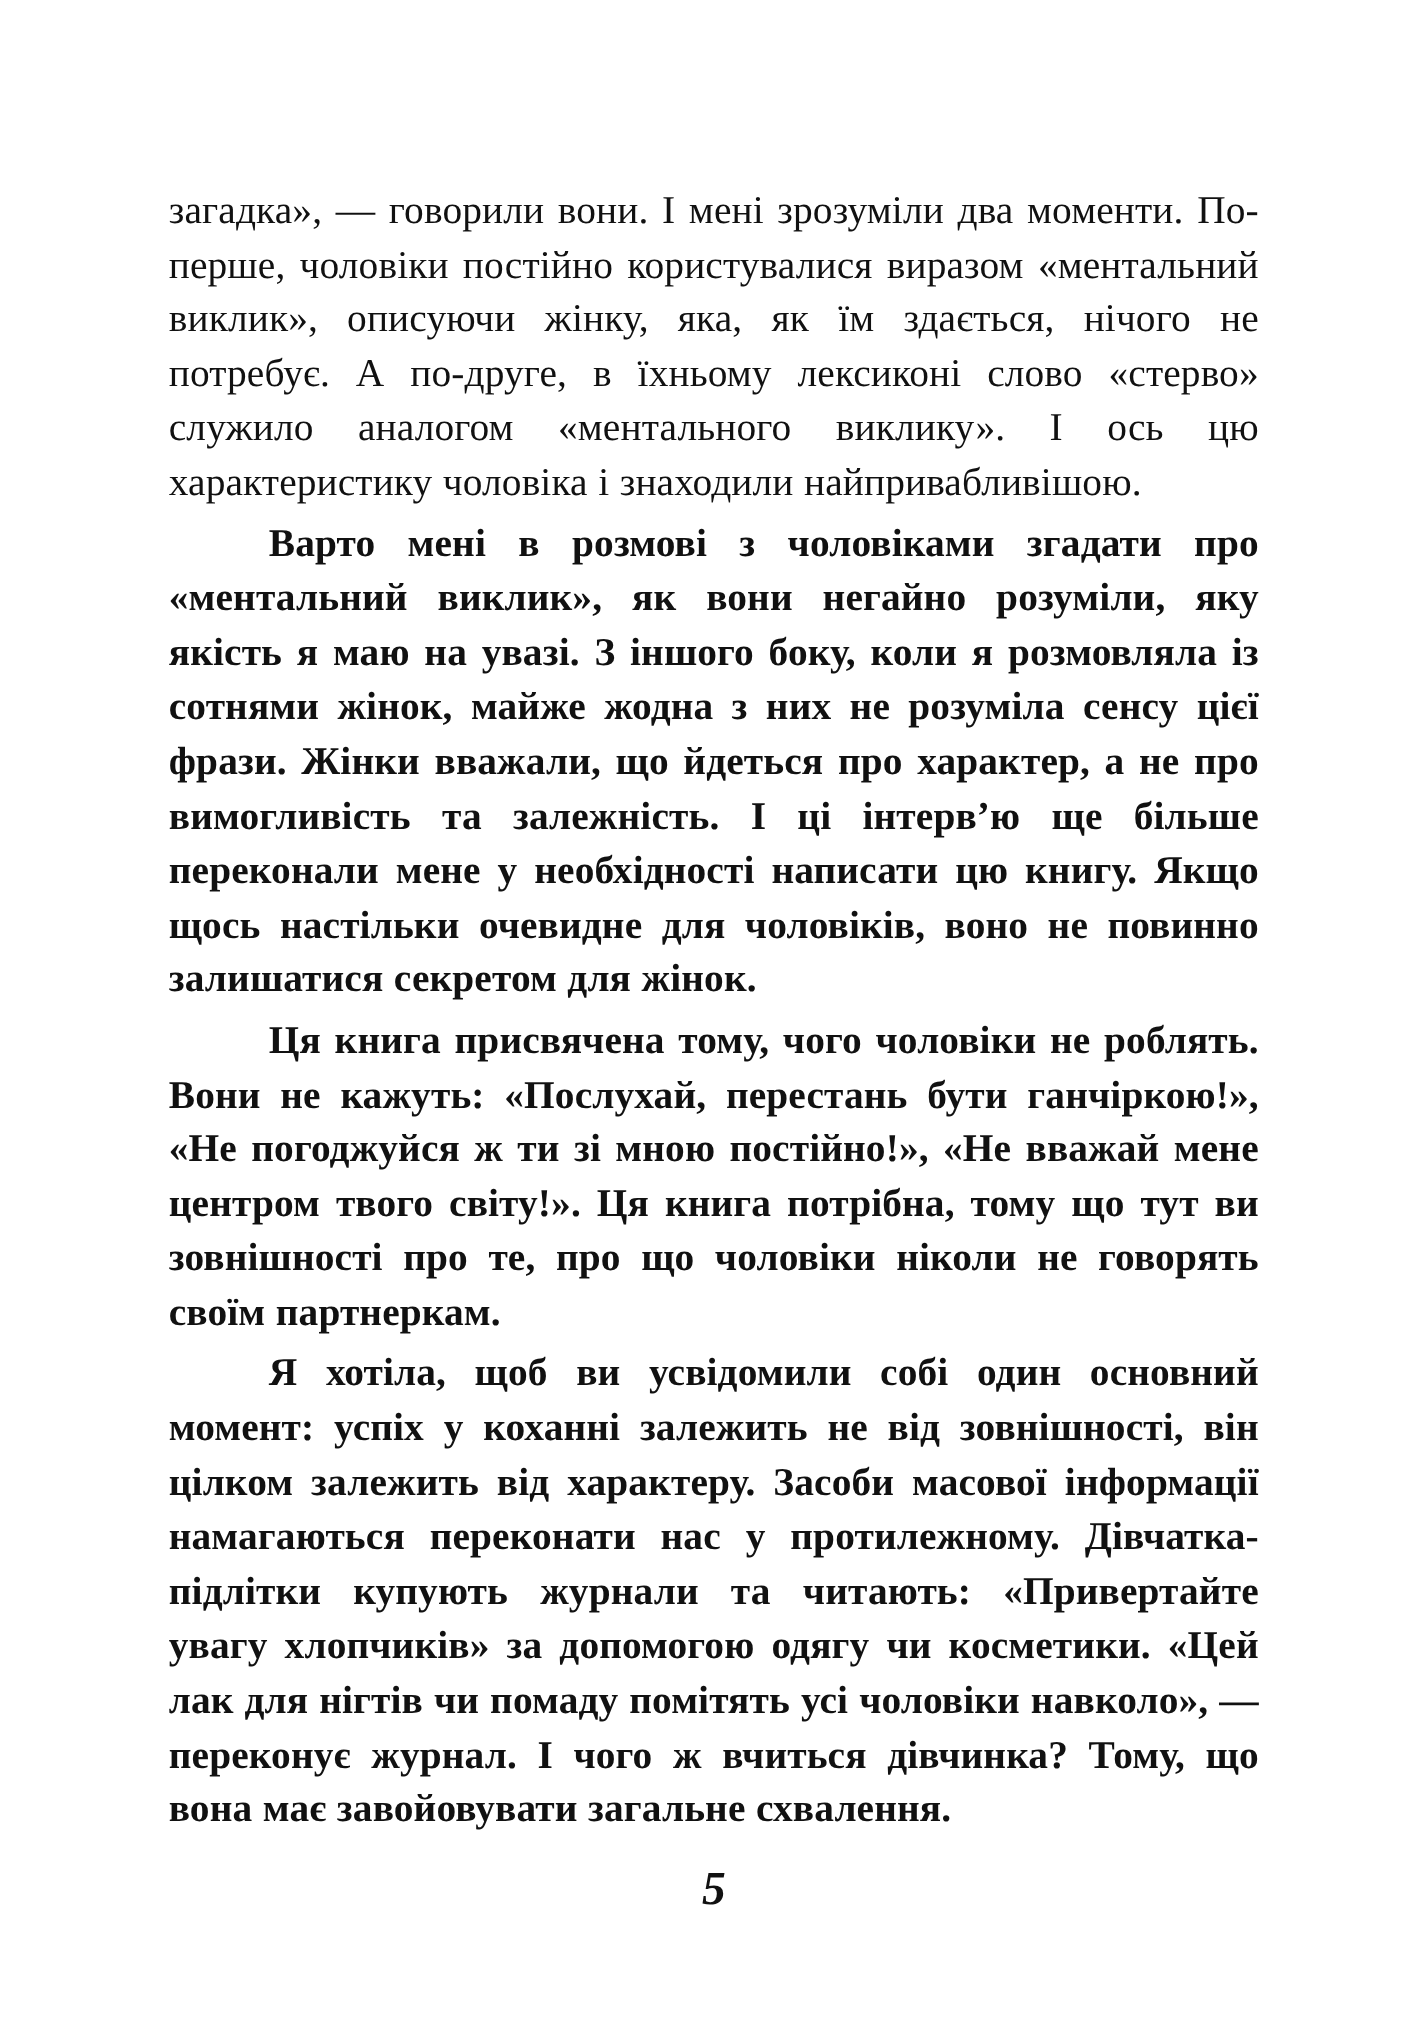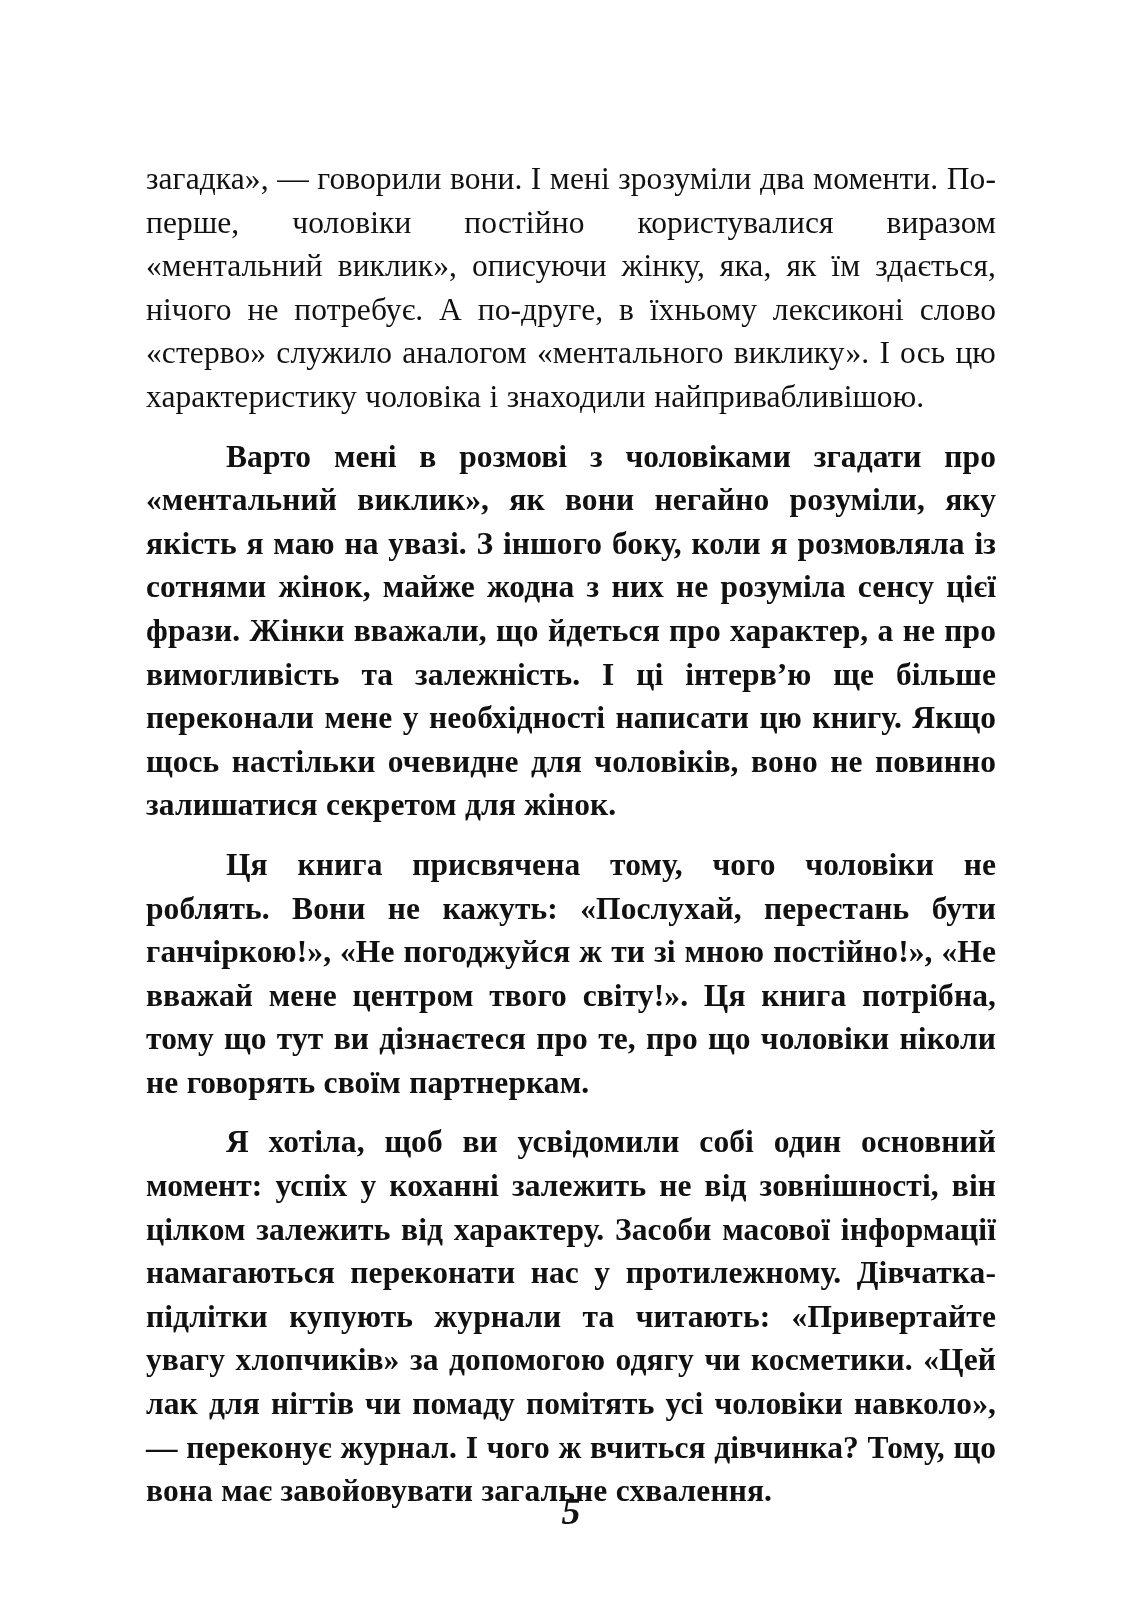--- a/index.html
+++ b/index.html
@@ -22,21 +22,21 @@
   }
 
   .text-column {
     position: absolute;
     left: 130px;
     top: 141px;
     width: 882px;
   }
 
   .para {
-    margin: 16px;
+    margin: 5px;
     padding: 0;
     font-size: 31.5px;
     line-height: 43.6px;
     text-align: justify;
     text-justify: inter-word;
     letter-spacing: 0.1px;
     word-spacing: 0.4px;
     hyphens: manual;
     -webkit-hyphens: manual;
   }
@@ -81,21 +81,21 @@
 <body>
 
 <div class="page">
 
   <div class="text-column">
 
     <p class="para continuation">загадка», — говорили вони. І мені зрозуміли два моменти. По-перше, чоловіки постійно користувалися виразом «ментальний виклик», описуючи жінку, яка, як їм здається, нічого не потребує. А по-друге, в їхньому лексиконі слово «стерво» служило аналогом «ментального виклику». І ось цю характеристику чоловіка і знаходили найпривабливішою.</p>
 
     <p class="para indented gap-before">Варто мені в розмові з чоловіками згадати про «ментальний виклик», як вони негайно розуміли, яку якість я маю на увазі. З іншого боку, коли я розмовляла із сотнями жінок, майже жодна з них не розуміла сенсу цієї фрази. Жінки вважали, що йдеться про характер, а не про вимогливість та залежність. І ці інтерв’ю ще більше переконали мене у необхідності написати цю книгу. Якщо щось настільки очевидне для чоловіків, воно не повинно залишатися секретом для жінок.</p>
 
-    <p class="para indented gap-before">Ця книга присвячена тому, чого чоловіки не роблять. Вони не кажуть: «Послухай, перестань бути ганчіркою!», «Не погоджуйся ж ти зі мною постійно!», «Не вважай мене центром твого світу!». Ця книга потрібна, тому що тут ви дізнаєтеся про те, про що чоловіки ніколи не говорять своїм партнеркам.</p>
+    <p class="para indented gap-before">Ця книга присвячена тому, чого чоловіки не роблять. Вони не кажуть: «Послухай, перестань бути ганчіркою!», «Не погоджуйся ж ти зі мною постійно!», «Не вважай мене центром твого світу!». Ця книга потрібна, тому що тут ви зовнішності про те, про що чоловіки ніколи не говорять своїм партнеркам.</p>
 
     <p class="para indented gap-before">Я хотіла, щоб ви усвідомили собі один основний момент: успіх у коханні залежить не від зовнішності, він цілком залежить від характеру. Засоби масової інформації намагаються переконати нас у протилежному. Дівчатка-підлітки купують журнали та читають: «Привертайте увагу хлопчиків» за допомогою одягу чи косметики. «Цей лак для нігтів чи помаду помітять усі чоловіки навколо», — переконує журнал. І чого ж вчиться дівчинка? Тому, що вона має завойовувати загальне схвалення.</p>
 
   </div>
 
   <div class="page-number">5</div>
 
 </div>
 
 </body></html>

